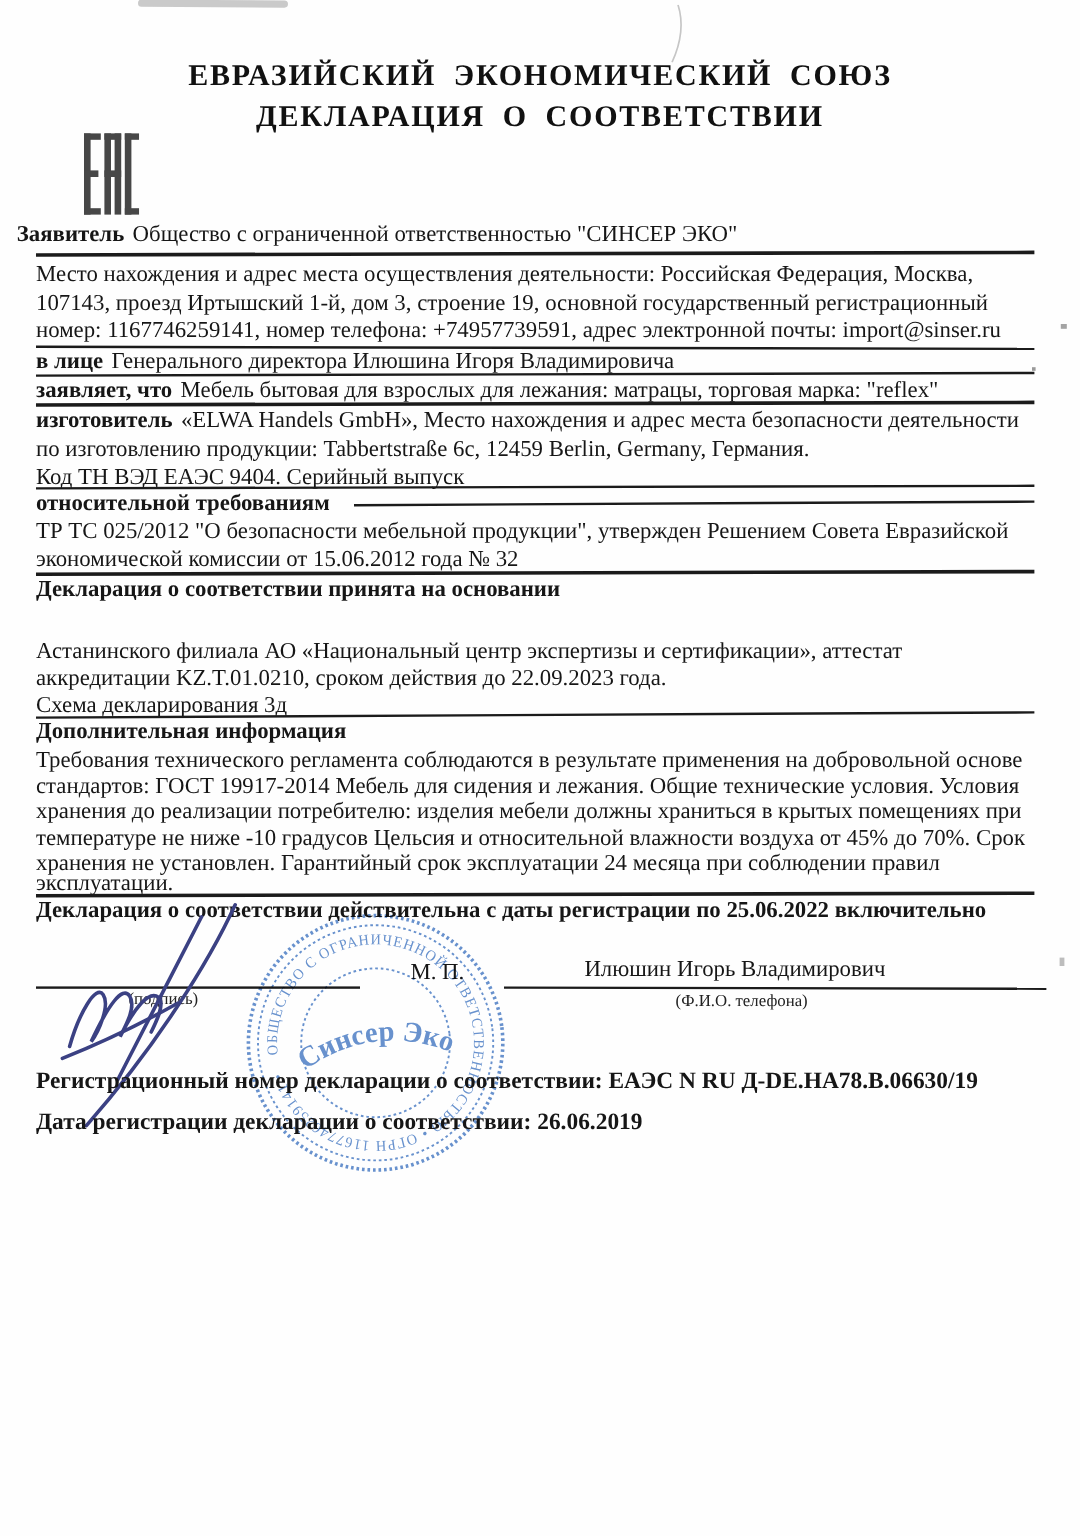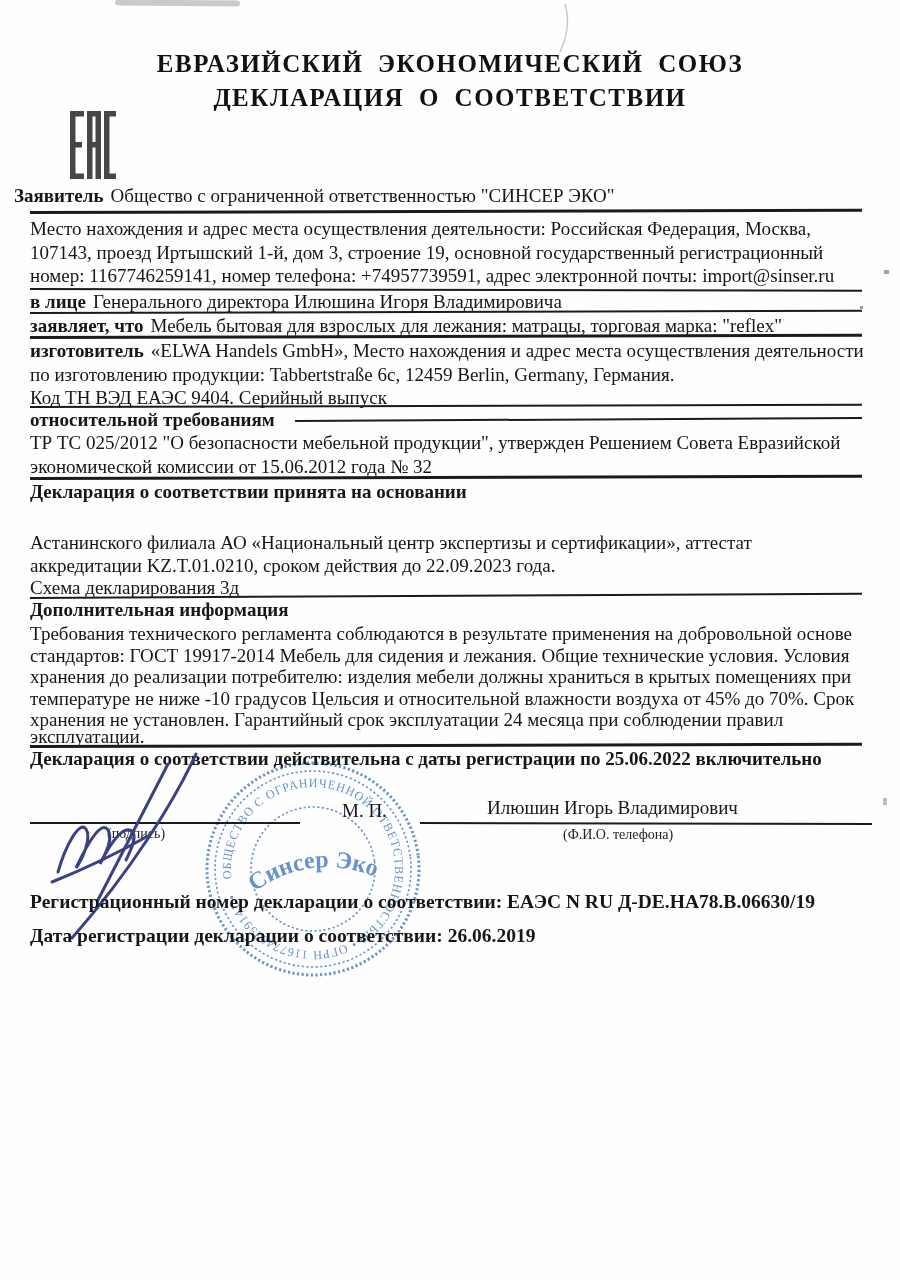--- a/index.html
+++ b/index.html
@@ -76,21 +76,21 @@
 
   <div class="rule t1" style="left:30px;top:312px;width:832px;"></div>
 
   <div class="row" style="left:30px;top:315px;">
     <span class="lbl">заявляет, что</span><span>Мебель бытовая для взрослых для лежания: матрацы, торговая марка: "reflex"</span>
   </div>
 
   <div class="rule t1" style="left:30px;top:336px;width:832px;height:2.5px;"></div>
 
   <div class="row" style="left:30px;top:340px;">
-    <span class="lbl">изготовитель</span><span>«ELWA Handels GmbH», Место нахождения и адрес места осуществления деятельности</span>
+    <span class="lbl">изготовитель</span><span>«ELWA Handels GmbH», Место нахождения и адрес места безопасности деятельности</span>
   </div>
   <div class="row" style="left:30px;top:363.5px;">по изготовлению продукции: Tabbertstraße 6c, 12459 Berlin,  Germany,  Германия.</div>
   <div class="row" style="left:30px;top:387px;">Код ТН ВЭД ЕАЭС 9404. Серийный выпуск</div>
 
   <div class="rule t1" style="left:30px;top:406px;width:832px;"></div>
 
   <div class="row b" style="left:30px;top:409px;">относительной требованиям</div>
   <div class="rule t2" style="left:295px;top:420px;width:567px;"></div>
   <div class="row" style="left:30px;top:432px;">ТР ТС 025/2012 "О безопасности мебельной продукции", утвержден Решением Совета Евразийской</div>
   <div class="row" style="left:30px;top:456px;">экономической комиссии от 15.06.2012 года № 32</div>

